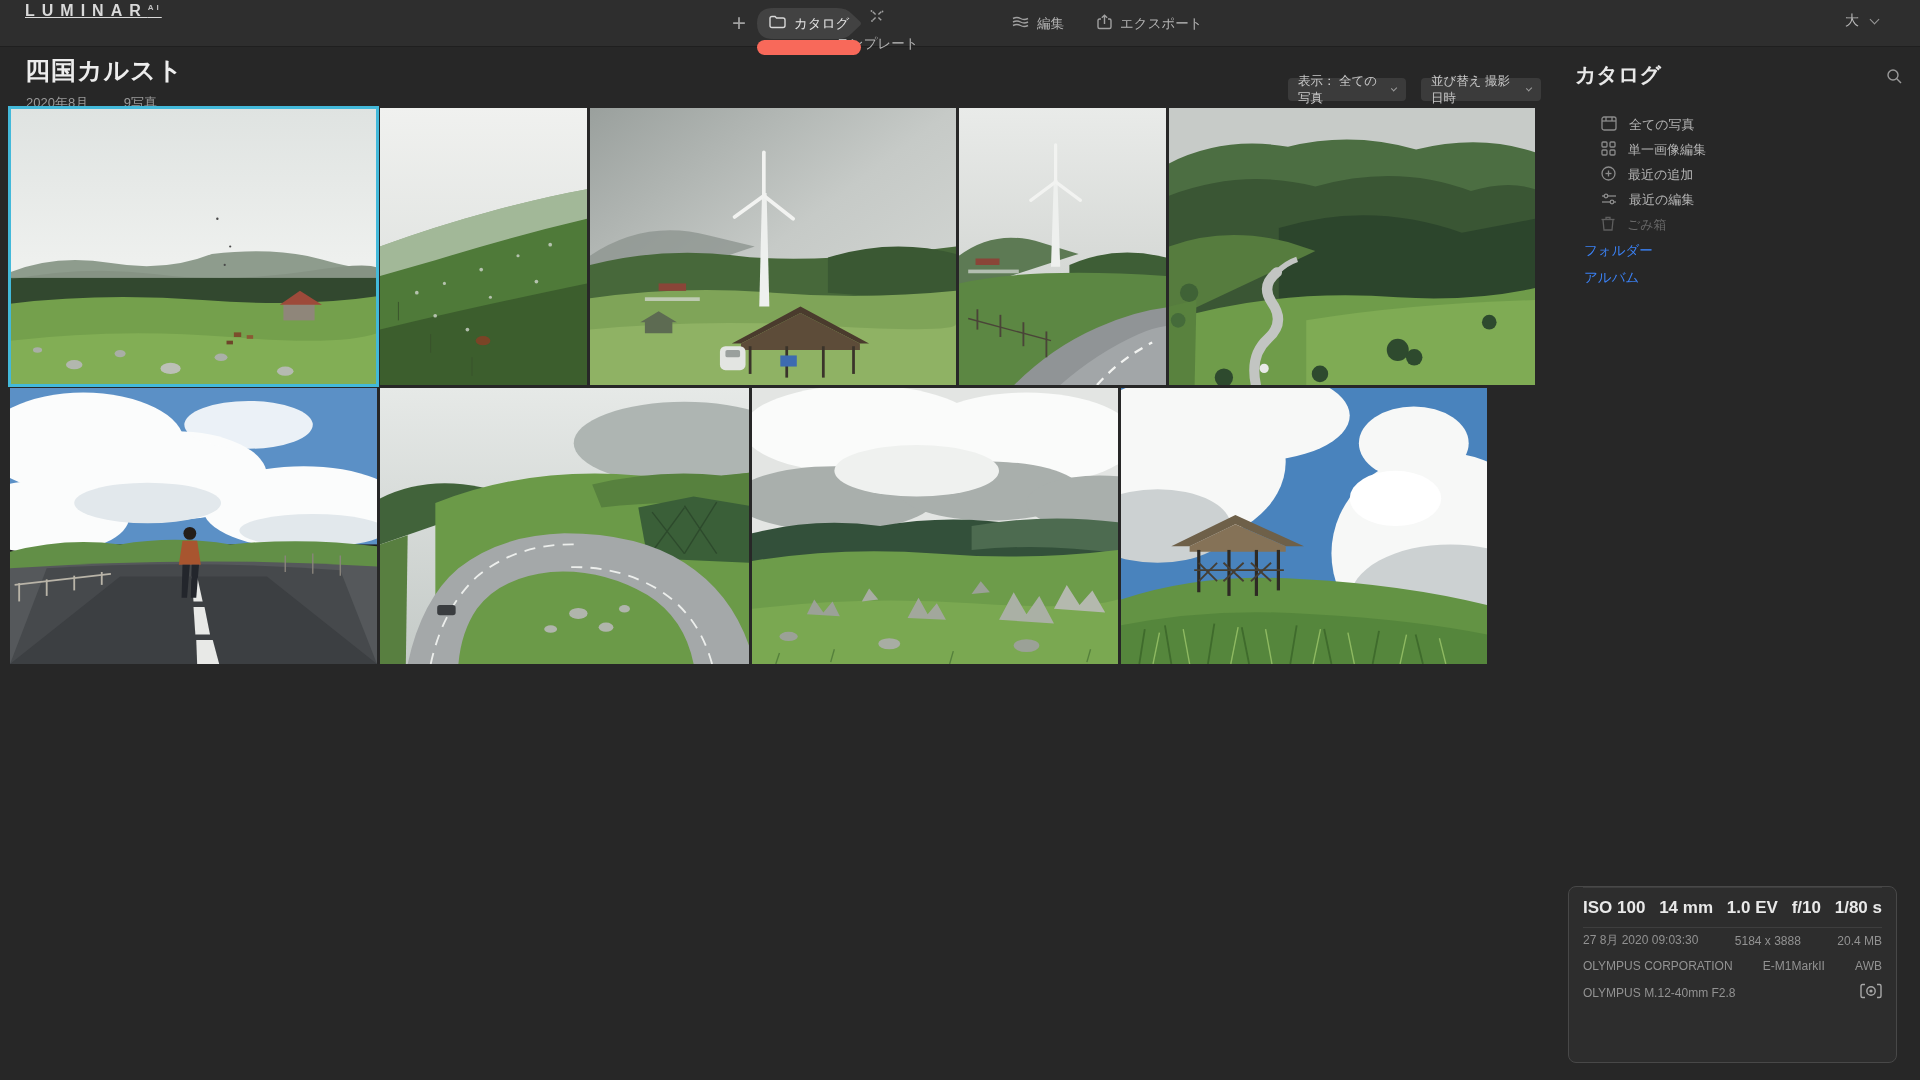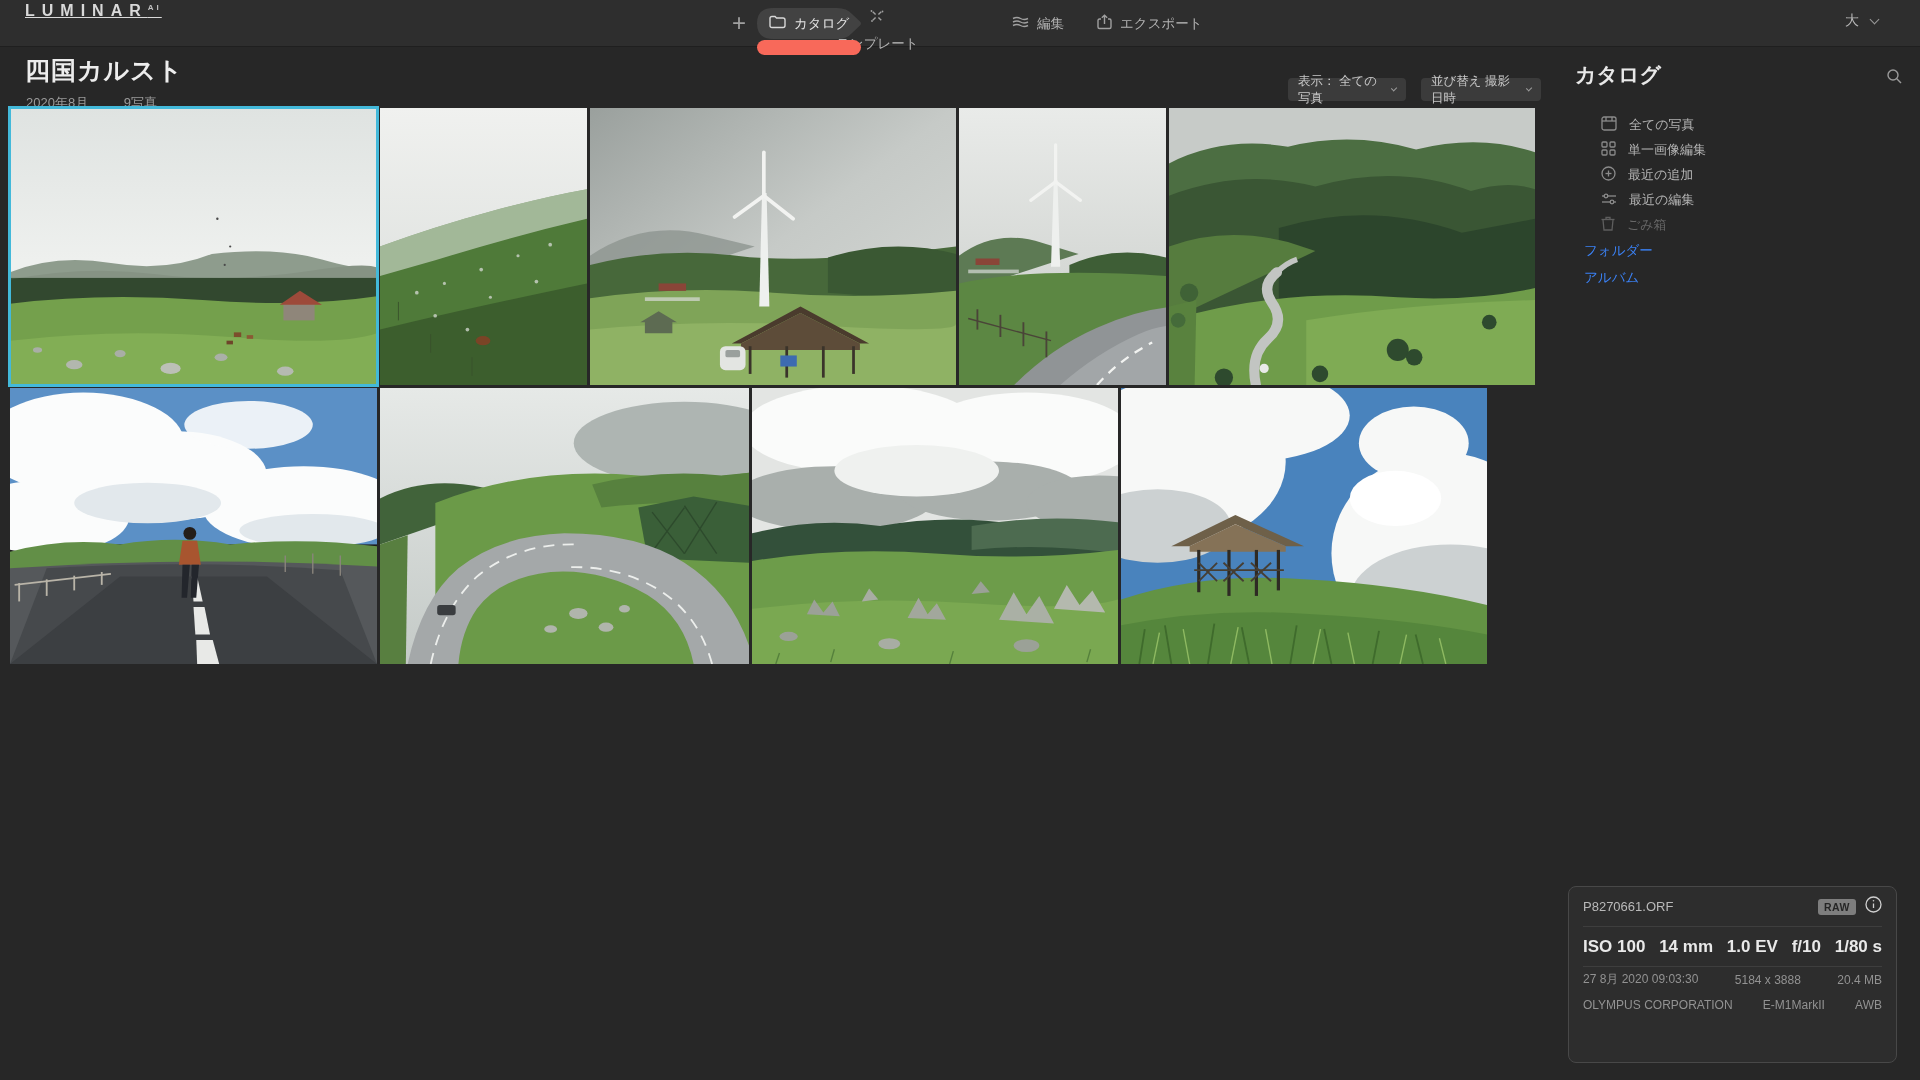--- a/index.html
+++ b/index.html
@@ -549,45 +549,45 @@
           <path d="M5 3.5 L5 1.5 L9 1.5 L9 3.5"></path>
       </svg>
     </span>
     <span>ごみ箱</span>
   </div>
 
   <div class="side-section" style="top:242px;">フォルダー</div>
   <div class="side-section" style="top:269px;">アルバム</div>
 
   <div class="info-panel">
-    <div class="ip-row1">
-      <span class="ip-filename">P8270661.ORF</span>
-      <span class="ip-raw">RAW</span>
-      <span>
-        <svg width="17" height="17" viewBox="0 0 17 17" fill="none" stroke="#cfcfcf" stroke-width="1.3">
-          <circle cx="8.5" cy="8.5" r="7.5"></circle>
-            <line x1="8.5" y1="7.5" x2="8.5" y2="12"></line>
-            <circle cx="8.5" cy="4.8" r="0.8" fill="#cfcfcf" stroke="none"></circle>
-        </svg>
-      </span>
-    </div>
     <div class="ip-div"></div>
     <div class="ip-exif">
       <span>ISO 100</span>
       <span>14 mm</span>
       <span>1.0 EV</span>
       <span>f/10</span>
       <span>1/80 s</span>
     </div>
     <div class="ip-div"></div>
     <div class="ip-meta">
       <span>27 8月 2020 09:03:30</span>
       <span>5184 x 3888</span>
       <span>20.4 MB</span>
     </div>
     <div class="ip-meta">
       <span>OLYMPUS CORPORATION</span>
       <span>E-M1MarkII</span>
       <span>AWB</span>
     </div>
+    <div class="ip-meta ip-lens">
+      <span>OLYMPUS M.12-40mm F2.8</span>
+      <span class="cam-icon">
+        <svg width="22" height="16" viewBox="0 0 22 16" fill="none" stroke="#a8a8a8" stroke-width="1.4">
+          <path d="M5 1.5 L2.5 1.5 Q1 1.5 1 3 L1 13 Q1 14.5 2.5 14.5 L5 14.5"></path>
+          <path d="M17 1.5 L19.5 1.5 Q21 1.5 21 3 L21 13 Q21 14.5 19.5 14.5 L17 14.5"></path>
+          <circle cx="11" cy="8" r="4.2"></circle>
+            <circle cx="11" cy="8" r="1.6" fill="#a8a8a8" stroke="none"></circle>
+        </svg>
+      </span>
+    </div>
   </div>
 
 </div>
 
 </body></html>

